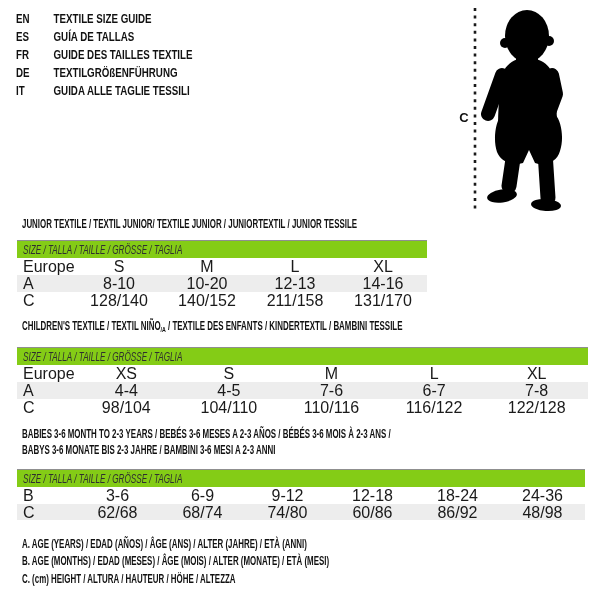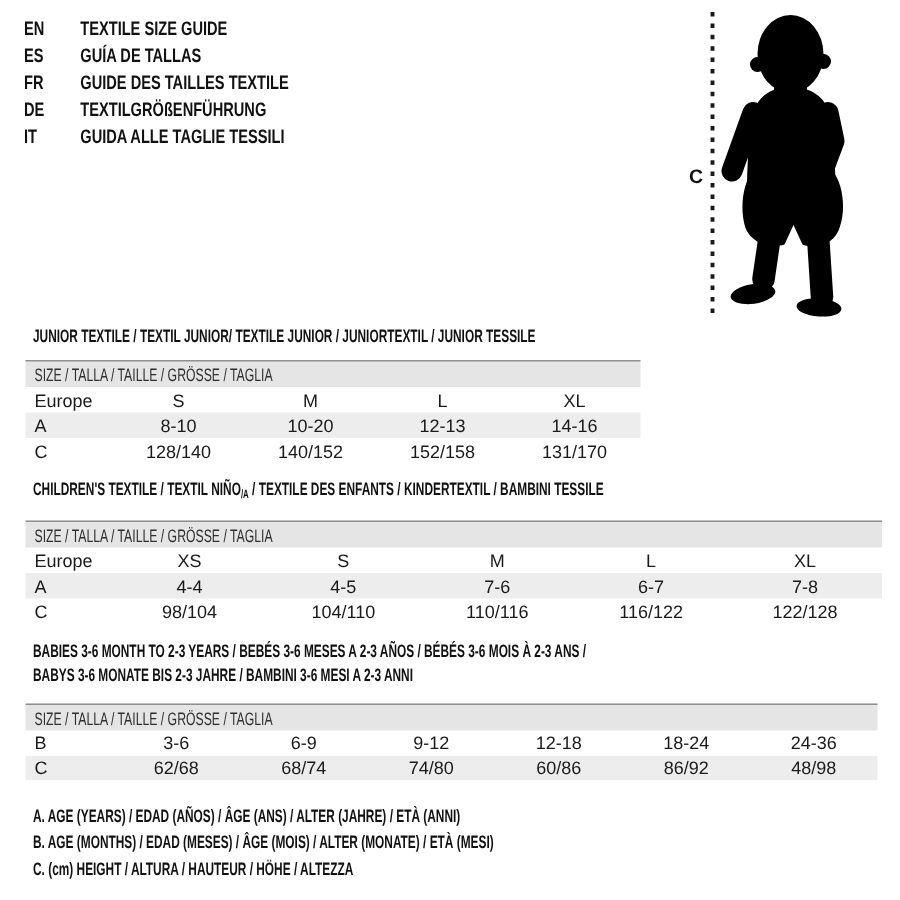--- a/index.html
+++ b/index.html
@@ -13,25 +13,25 @@
     transform:scaleX(0.75);transform-origin:0 50%;white-space:nowrap;color:#111;}
   .lang-code{width:50px;flex:0 0 50px;}
   
   .figure-wrap{position:absolute;left:440px;top:0;width:160px;height:230px;}
   
   .sec-title{position:absolute;left:22px;font-weight:bold;font-size:12px;line-height:16px;
     white-space:nowrap;transform:scaleX(0.66);transform-origin:0 0;color:#111;}
   .subsc{font-size:8px;vertical-align:-2px;}
   
   .size-table{position:absolute;left:17px;}
-  .thead{height:18px;background:#e5e5e5;border-top:1px solid #8f8f8f;display:flex;align-items:center;
-    padding-left:6px;box-sizing:border-box;}
+  .thead{height:18px;background:#84cc16;border-top:1px solid #8f8f8f;display:flex;align-items:center;
+    padding-left:6px;box-sizing:border-box;font-style:italic;}
   .thead .cond{display:inline-block;font-size:12px;color:#2f2f2f;transform:scaleX(0.68);
     transform-origin:0 50%;white-space:nowrap;}
-  .trow{display:flex;align-items:center;height:17px;font-size:12px;color:#1a1a1a;}
+  .trow{display:flex;height:17px;font-size:16px;color:#1a1a1a;}
   .t3 .trow{height:16.5px;}
   .trow.shade{background:#ededed;}
   .tlabel{width:58px;flex:0 0 58px;padding-left:6px;box-sizing:border-box;}
   .tcell{flex:1;text-align:center;}
   
   .legend{position:absolute;left:22px;top:536px;font-weight:bold;font-size:12px;line-height:17.4px;
     transform:scaleX(0.66);transform-origin:0 0;white-space:nowrap;color:#111;}
 </style>
 </head>
 <body>
@@ -96,21 +96,21 @@
     <span class="tlabel">A</span>
     <span class="tcell">8-10</span>
     <span class="tcell">10-20</span>
     <span class="tcell">12-13</span>
     <span class="tcell">14-16</span>
   </div>
   <div class="trow">
     <span class="tlabel">C</span>
     <span class="tcell">128/140</span>
     <span class="tcell">140/152</span>
-    <span class="tcell">152/158</span>
+    <span class="tcell">211/158</span>
     <span class="tcell">131/170</span>
   </div>
 </div>
 
 <div class="sec-title" style="top:318px;">
   <span>CHILDREN'S TEXTILE / TEXTIL NIÑO</span><span class="subsc">/A</span><span> / TEXTILE DES ENFANTS / KINDERTEXTIL / BAMBINI TESSILE</span>
 </div>
 <div class="size-table" style="top:347px;width:571px;">
   <div class="thead">
     <span class="cond">SIZE / TALLA / TAILLE / GRÖSSE / TAGLIA</span>

